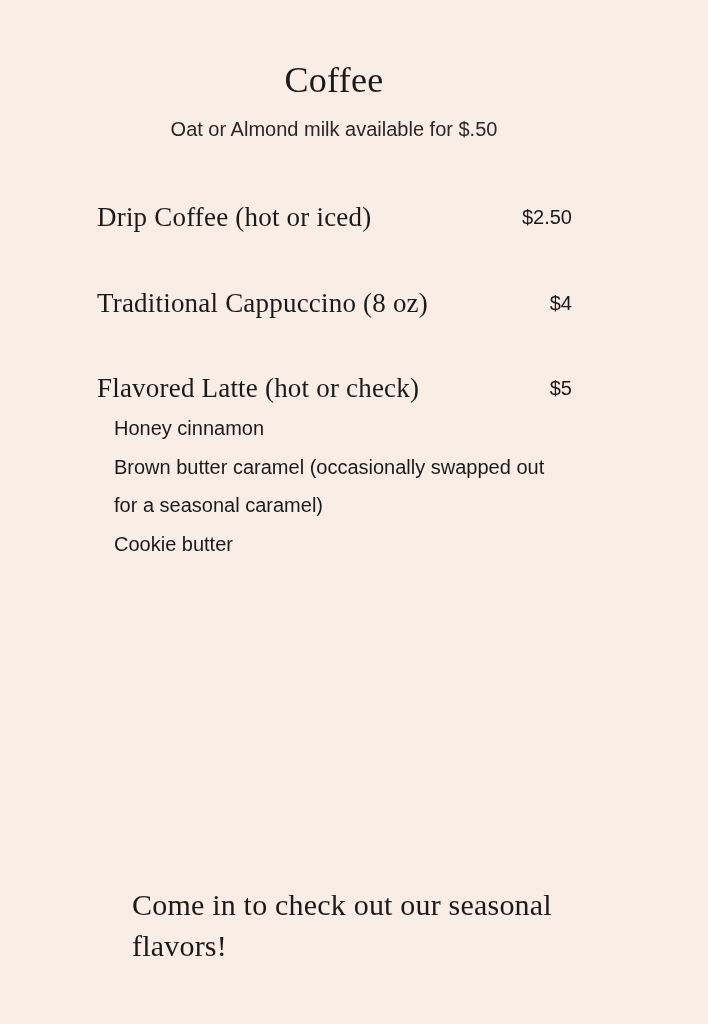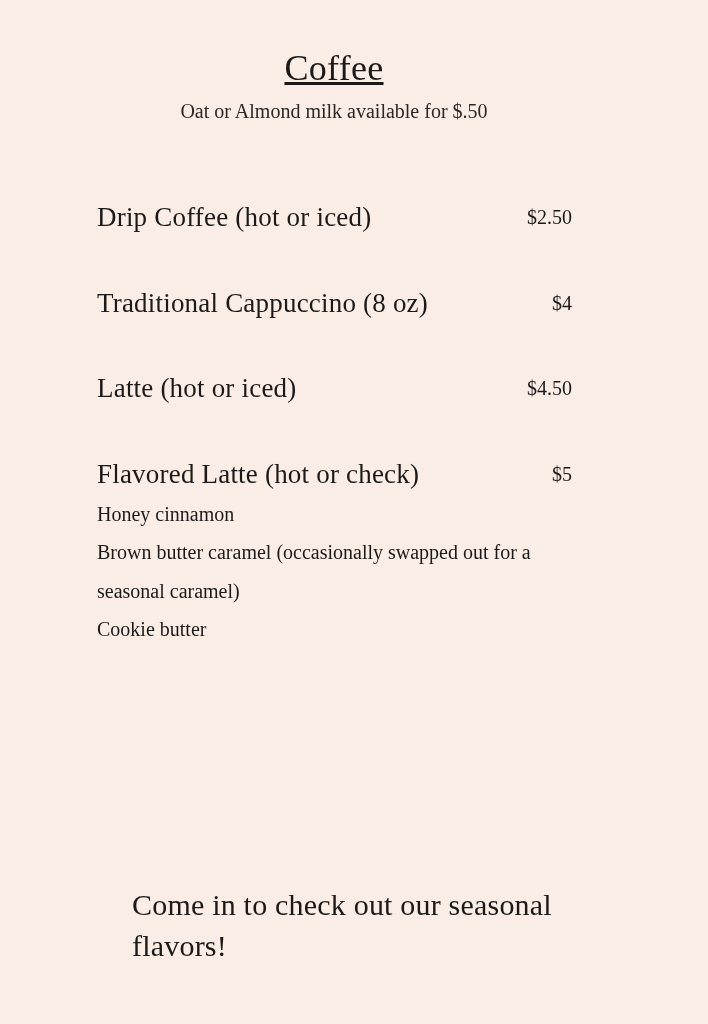--- a/index.html
+++ b/index.html
@@ -8,36 +8,35 @@
       background: #FAEDE6;
     }
     body {
       width: 708px;
       height: 1024px;
       position: relative;
       overflow: hidden;
       color: #1c1a19;
     }
     .serif { font-family: "Liberation Serif", "DejaVu Serif", serif; }
-    .sans { font-family: Liberation Serif, serif; }
+    .sans { font-family: Liberation Sans, sans-serif; }
 
     .header {
       position: absolute;
       top: 44px;
       left: 0;
       width: 668px;
       text-align: center;
     }
     .title {
       font-size: 36px;
       line-height: 48px;
       font-weight: normal;
-      margin: 0;
+      margin: 12px;
       letter-spacing: 0.3px;
-      text-decoration: underline;
     }
     .subtitle {
       font-size: 20px;
       line-height: 26px;
       margin-top: 6px;
       color: #2a2725;
     }
 
     .menu-list {
       position: absolute;
@@ -60,20 +59,21 @@
       letter-spacing: 0.2px;
     }
     .item-price {
       font-size: 20px;
       line-height: 38px;
       color: #1c1a19;
       margin-left: 11px;
     }
     .flavors {
       margin-top: 2px;
+      margin-left: 17px;
     }
     .flavor {
       font-size: 20px;
       line-height: 38.5px;
       color: #1c1a19;
       width: 450px;
     }
     .footer-note {
       position: absolute;
       left: 97px;
@@ -102,26 +102,20 @@
   </div>
 
 
   <div class="menu-item">
     <div class="item-row">
       <span class="item-name serif">Traditional Cappuccino (8 oz)</span>
       <span class="item-price sans">$4</span>
     </div>
   </div>
 
-  <div class="menu-item">
-    <div class="item-row">
-      <span class="item-name serif">Latte (hot or iced)</span>
-      <span class="item-price sans">$4.50</span>
-    </div>
-  </div>
 
   <div class="menu-item flavored" style="height:auto;">
     <div class="item-row">
       <span class="item-name serif">Flavored Latte (hot or check)</span>
       <span class="item-price sans">$5</span>
     </div>
     <div class="flavors">
       <div class="flavor sans">Honey cinnamon</div>
       <div class="flavor sans">Brown butter caramel (occasionally swapped out for a seasonal caramel)</div>
       <div class="flavor sans">Cookie butter</div>

